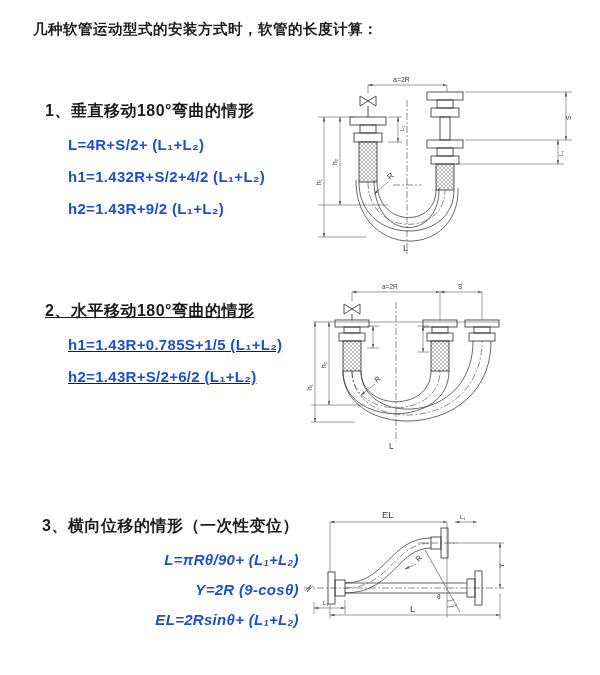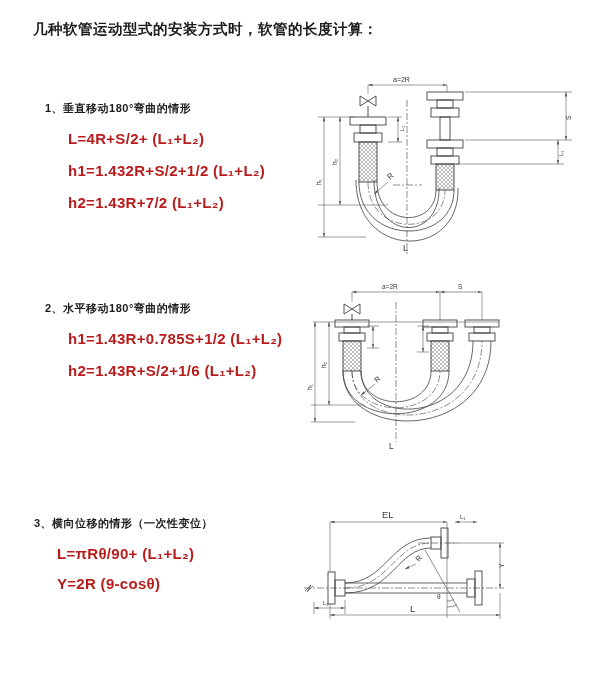--- a/index.html
+++ b/index.html
@@ -11,56 +11,57 @@
     overflow:hidden;
     font-family:"Liberation Sans","DejaVu Sans",sans-serif;
     color:#1c1c1c;
   }
   .doc-title{
     position:absolute;left:33px;top:20px;
     font-size:14.5px;font-weight:700;letter-spacing:0.5px;
   }
   .section{position:absolute;left:45px;}
   .sec-heading{
-    font-size:11px;font-weight:700;letter-spacing:0.5px;
+    font-size:16px;font-weight:700;letter-spacing:0.5px;
     margin:0 0 13px 0;
   }
   .formula{
     font-size:15px;font-weight:700;letter-spacing:0.3px;
     margin:0 0 0 23px;height:32px;line-height:19px;
-    color:#b91c1c;
-  }
-  .sec3 .formula{height:30px;}
+    color:#1d4ed8;
+  }
+  .sec3 .formula{height:30px;font-style:italic;}
   .diagram{position:absolute;}
   svg text{font-family:"Liberation Sans","DejaVu Sans",sans-serif;fill:#3a3a3a;}
 </style>
 </head>
 <body>
 
 <div class="page">
 
   <div class="doc-title">几种软管运动型式的安装方式时，软管的长度计算：</div>
 
   <div class="section" style="top:101px;">
     <div class="sec-heading">1、垂直移动180°弯曲的情形</div>
     <div class="formula">L=4R+S/2+ (L₁+L₂)</div>
-    <div class="formula">h1=1.432R+S/2+1/2 (L₁+L₂)</div>
-    <div class="formula">h2=1.43R+7/2 (L₁+L₂)</div>
+    <div class="formula">h1=1.432R+S/2+4/2 (L₁+L₂)</div>
+    <div class="formula">h2=1.43R+9/2 (L₁+L₂)</div>
   </div>
 
-  <div class="section" style="top:301px;">
+  <div class="section" style="top:301px;text-decoration:underline;">
     <div class="sec-heading">2、水平移动180°弯曲的情形</div>
-    <div class="formula">h1=1.43R+0.785S+1/2 (L₁+L₂)</div>
-    <div class="formula">h2=1.43R+S/2+1/6 (L₁+L₂)</div>
+    <div class="formula">h1=1.43R+0.785S+1/5 (L₁+L₂)</div>
+    <div class="formula">h2=1.43R+S/2+6/2 (L₁+L₂)</div>
   </div>
 
-  <div class="section sec3" style="top:516px;left:34px;">
+  <div class="section sec3" style="top:516px;left:42px;text-align:right;">
     <div class="sec-heading">3、横向位移的情形（一次性变位）</div>
     <div class="formula">L=πRθ/90+ (L₁+L₂)</div>
     <div class="formula">Y=2R (9-cosθ)</div>
+    <div class="formula">EL=2Rsinθ+ (L₁+L₂)</div>
   </div>
 
   <svg class="diagram" style="left:310px;top:70px;" width="280" height="190" viewBox="0 0 280 190">
     <defs>
       <marker id="ar1" viewBox="0 0 8 8" refX="7.5" refY="4" markerWidth="8" markerHeight="8" orient="auto-start-reverse">
         <path d="M0,2 L8,4 L0,6 z" fill="#555"></path>
       </marker>
       <pattern id="hx1" width="4" height="4" patternUnits="userSpaceOnUse">
         <path d="M0,0 L4,4 M4,0 L0,4" stroke="#777" stroke-width="0.5"></path>
       </pattern>

